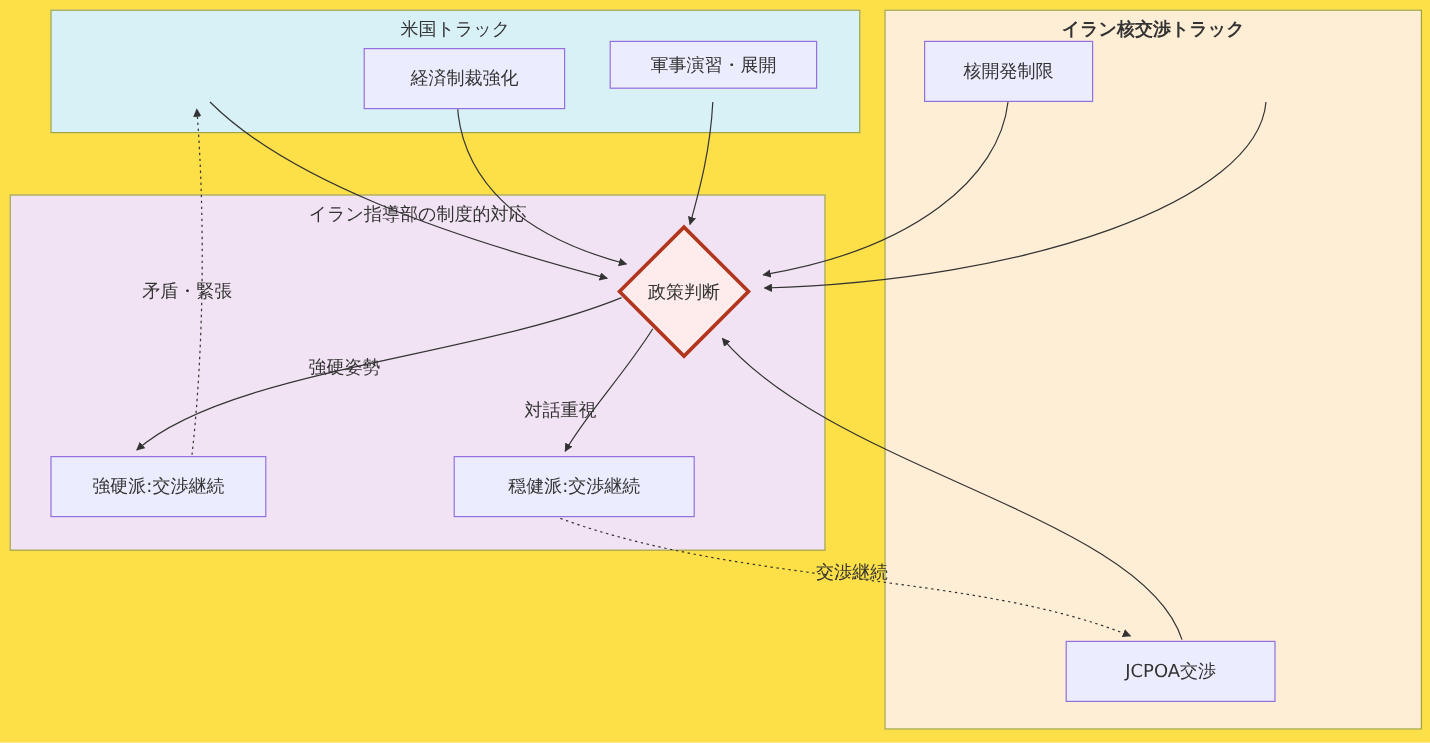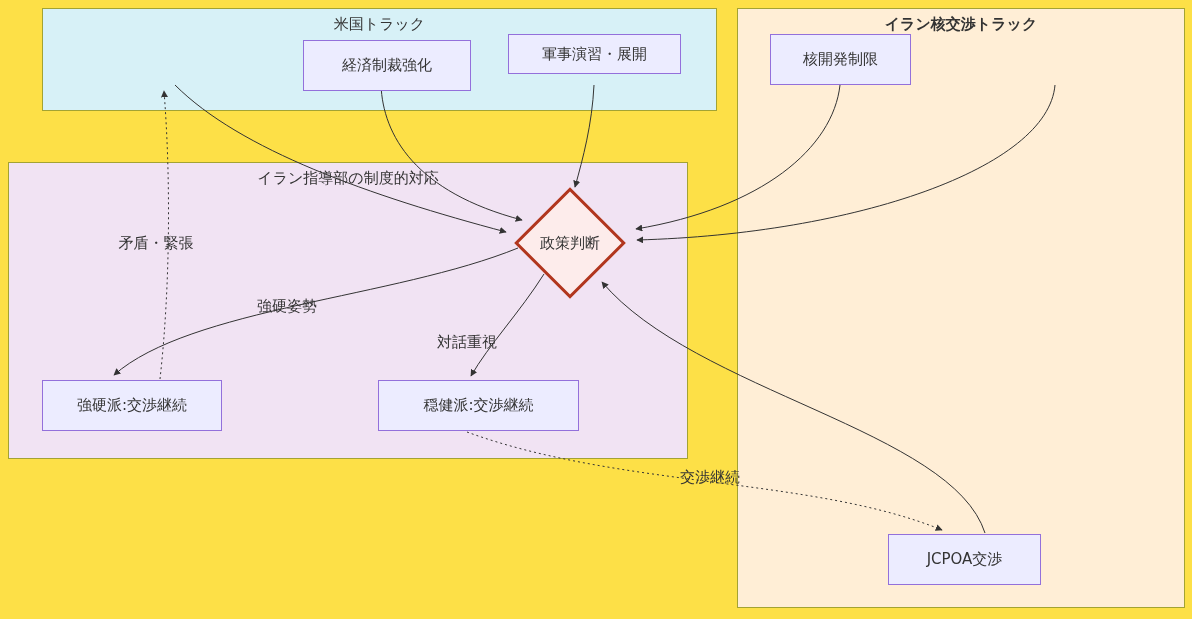--- a/index.html
+++ b/index.html
@@ -126,21 +126,21 @@
 
   <div class="node" style="left:508px; top:34px; width:173px; height:40px;">
     <span>軍事演習・展開</span>
   </div>
 
   <div class="node" style="left:770px; top:34px; width:141px; height:51px;">
     <span>核開発制限</span>
   </div>
 
 
-  <div class="node" style="left:888px; top:534px; width:153px; height:51px;">
+  <div class="node" style="left:888px; top:534px; width:175px; height:51px;">
     <span>JCPOA交渉</span>
   </div>
 
   <div class="node" style="left:42px; top:380px; width:180px; height:51px;">
     <span>強硬派:交渉継続</span>
   </div>
 
   <div class="node" style="left:378px; top:380px; width:201px; height:51px;">
     <span>穏健派:交渉継続</span>
   </div>

